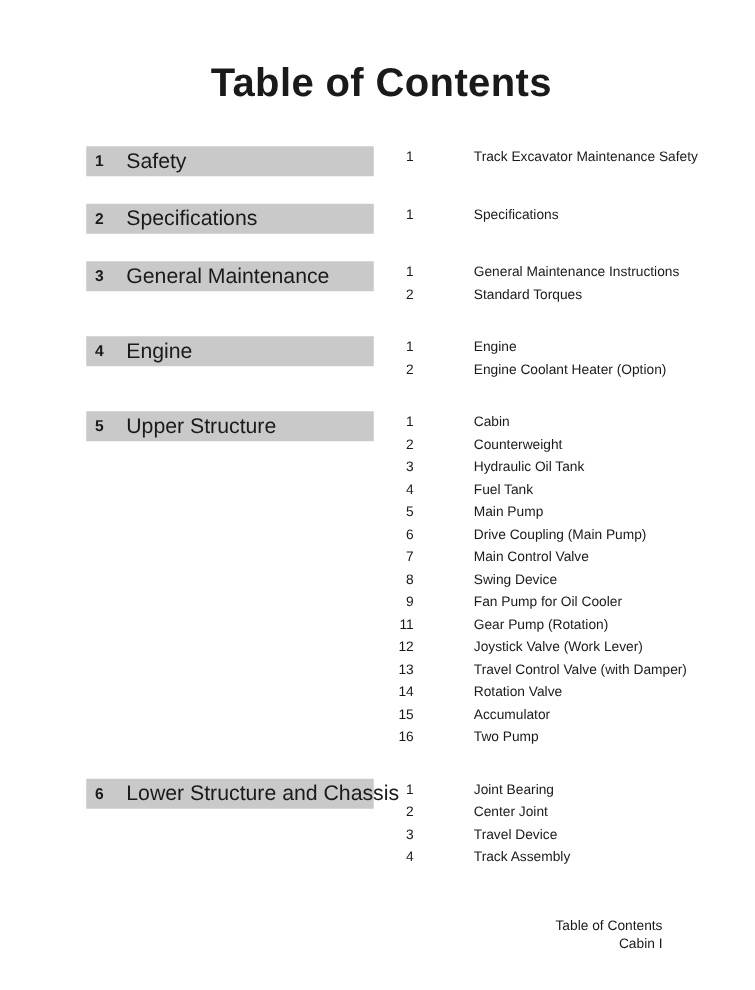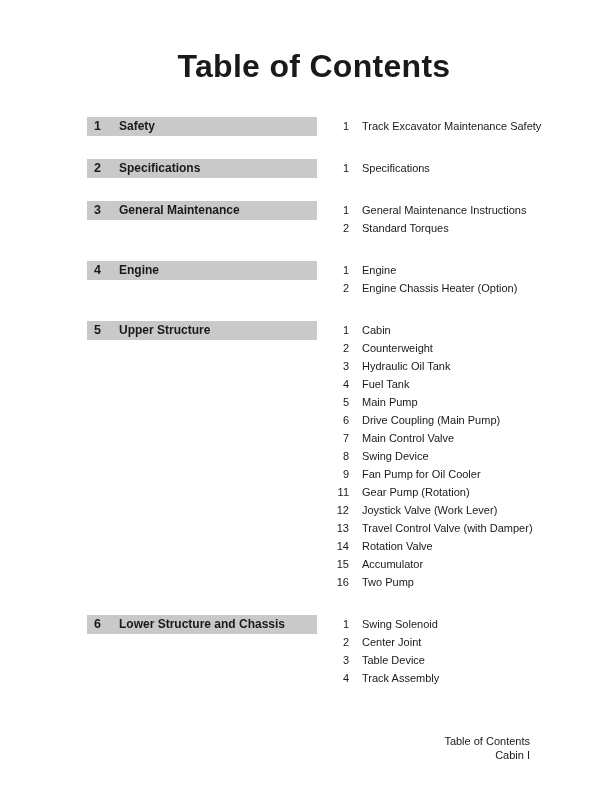--- a/index.html
+++ b/index.html
@@ -8,21 +8,21 @@
     width: 604px;
     height: 792px;
     font-family: "Liberation Sans", sans-serif;
     color: #1a1a1a;
     position: relative;
     overflow: hidden;
   }
   .page {
     width: 604px;
     height: 792px;
-    padding: 48px 63px 0 87px;
+    padding: 48px 63px 0 69px;
     position: relative;
     background: var(--page-bg, #ffffff);
   }
   .doc-title {
     font-size: 32px;
     font-weight: bold;
     text-align: center;
     line-height: 1.15;
     margin-bottom: 32px;
     letter-spacing: 0.3px;
@@ -42,22 +42,22 @@
     flex-shrink: 0;
     padding: 2px 4px 2px 7px;
   }
   .section-number {
     font-weight: bold;
     font-size: 12.5px;
     width: 25px;
     flex-shrink: 0;
   }
   .section-title {
-    font-weight: bold;
-    font-size: 12px;
+    font-weight: normal;
+    font-size: 17px;
     white-space: nowrap;
   }
   .section-items {
     margin-left: 17px;
     padding-top: 2px;
   }
   .item-row {
     display: flex;
     align-items: flex-start;
     height: 18px;
@@ -65,20 +65,21 @@
     line-height: 14px;
   }
   .item-number {
     width: 15px;
     text-align: right;
     margin-right: 13px;
     flex-shrink: 0;
   }
   .item-label {
     white-space: nowrap;
+    margin-left: 35px;
   }
   .footer {
     position: absolute;
     right: 74px;
     bottom: 30px;
     text-align: right;
     font-size: 11px;
     line-height: 14px;
   }
 </style>
@@ -134,21 +135,21 @@
           <span class="section-number">4</span>
           <span class="section-title">Engine</span>
         </div>
         <div class="section-items">
           <div class="item-row">
             <span class="item-number">1</span>
             <span class="item-label">Engine</span>
           </div>
           <div class="item-row">
             <span class="item-number">2</span>
-            <span class="item-label">Engine Chassis Heater (Option)</span>
+            <span class="item-label">Engine Coolant Heater (Option)</span>
           </div>
         </div>
       </div>
       <div class="section-row">
         <div class="section-header">
           <span class="section-number">5</span>
           <span class="section-title">Upper Structure</span>
         </div>
         <div class="section-items">
           <div class="item-row">
@@ -214,29 +215,29 @@
         </div>
       </div>
       <div class="section-row">
         <div class="section-header">
           <span class="section-number">6</span>
           <span class="section-title">Lower Structure and Chassis</span>
         </div>
         <div class="section-items">
           <div class="item-row">
             <span class="item-number">1</span>
-            <span class="item-label">Swing Solenoid</span>
+            <span class="item-label">Joint Bearing</span>
           </div>
           <div class="item-row">
             <span class="item-number">2</span>
             <span class="item-label">Center Joint</span>
           </div>
           <div class="item-row">
             <span class="item-number">3</span>
-            <span class="item-label">Table Device</span>
+            <span class="item-label">Travel Device</span>
           </div>
           <div class="item-row">
             <span class="item-number">4</span>
             <span class="item-label">Track Assembly</span>
           </div>
         </div>
       </div>
     </div>
 
   <div class="footer">

